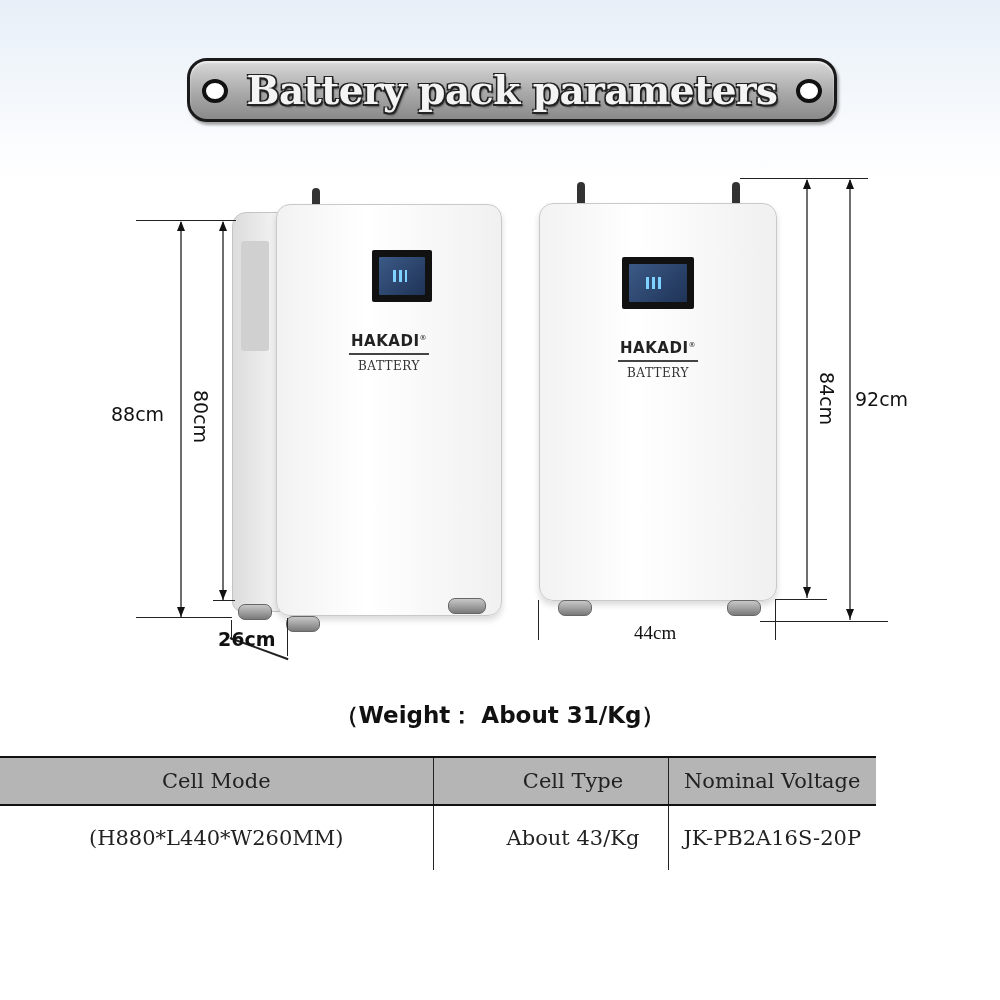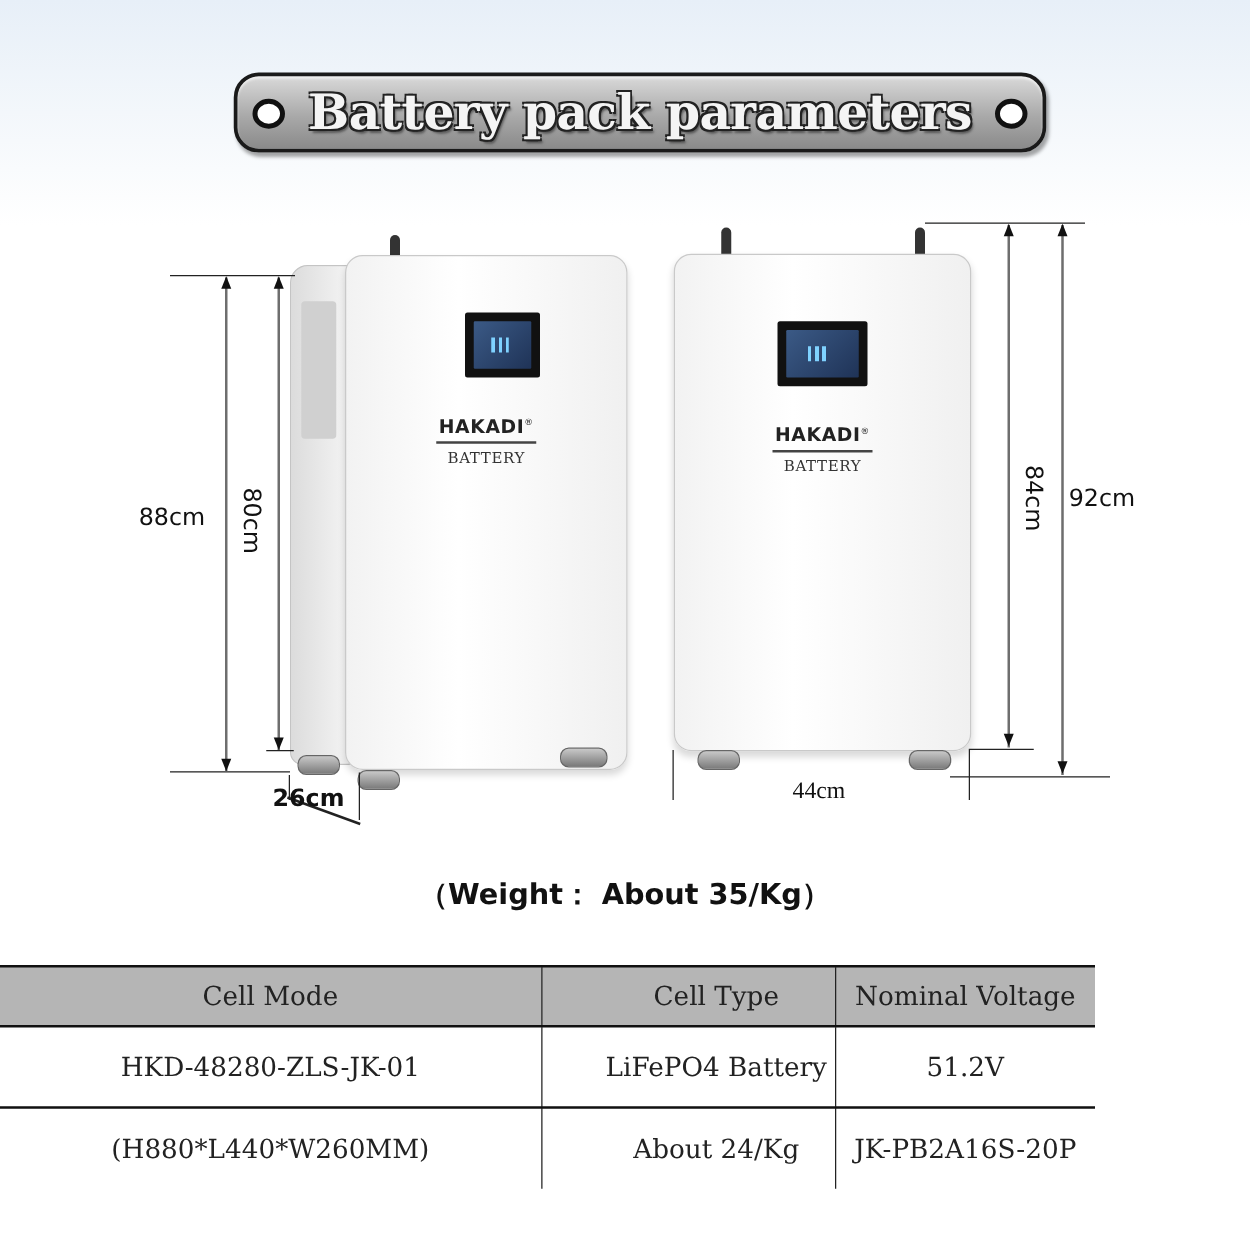--- a/index.html
+++ b/index.html
@@ -57,21 +57,21 @@
   .arrow-up { border-bottom: 10px solid #111; }
   .arrow-down { border-top: 10px solid #111; }
   .dim-label { position: absolute; font-family: "DejaVu Sans", sans-serif; font-size: 19px; color: #111; }
   .dim-vertical { writing-mode: vertical-rl; }
 
   
   .weight-caption { position: absolute; left: 0; top: 700px; width: 1000px; text-align: center;
     font-family: "DejaVu Sans", sans-serif; font-weight: bold; font-size: 23px; color: #111; }
 
   
-  .spec-table { position: absolute; left: 0; top: 772px; width: 876px; border-collapse: collapse;
+  .spec-table { position: absolute; left: 0; top: 756px; width: 876px; border-collapse: collapse;
     font-family: "DejaVu Serif", serif; font-size: 21px; color: #222; }
   .spec-table td { text-align: center; vertical-align: middle; border-left: 1px solid #222;
     border-right: 1px solid #222; }
   .spec-table tr { border-top: 2px solid #111; }
   .spec-table tr.head td { background: #b5b5b5; height: 48px; }
   .spec-table tr.val td { background: #fff; height: 65px; }
   .spec-table td:first-child { border-left: none; width: 433px; }
   .spec-table td:nth-child(2) { width: 235px; padding-left: 45px; }
   .spec-table td:last-child { border-right: none; }
 </style>
@@ -152,33 +152,28 @@
 <span class="arrow-down" style="left:803px;top:587px;"></span>
 <div class="vline" style="left:849px;top:180px;height:440px;"></div>
 <span class="arrow-up" style="left:846px;top:179px;"></span>
 <span class="arrow-down" style="left:846px;top:609px;"></span>
 <span class="dim-label dim-vertical" style="left:816px;top:372px;">84cm</span>
 <span class="dim-label" style="left:855px;top:388px;">92cm</span>
 <div class="line" style="left:538px;top:600px;width:1px;height:40px;"></div>
 <div class="line" style="left:775px;top:600px;width:1px;height:40px;"></div>
 <span class="dim-label" style="left:634px;top:622px;font-family:Liberation Serif, serif;">44cm</span>
 
-<div class="weight-caption">（Weight： About  35/Kg）</div>
+<div class="weight-caption">（Weight： About  31/Kg）</div>
 
 <table class="spec-table">
   <tbody>
       <tr class="head">
     <td>Cell Mode</td>
     <td>Cell Type</td>
     <td>Nominal Voltage</td>
   </tr>
   <tr class="val">
-    <td>HKD-48280-ZLS-JK-01</td>
-    <td>LiFePO4 Battery</td>
-    <td>51.2V</td>
-  </tr>
-  <tr class="val">
     <td>(H880*L440*W260MM)</td>
-    <td>About  24/Kg</td>
+    <td>About  43/Kg</td>
     <td>JK-PB2A16S-20P</td>
   </tr>
 </tbody>
   </table>
 
 </body></html>

